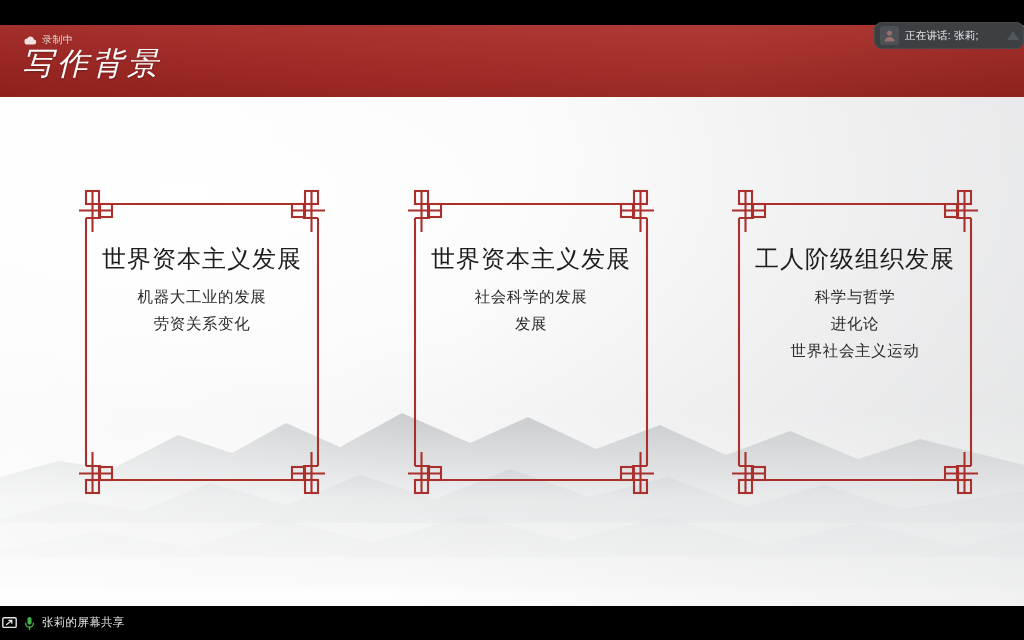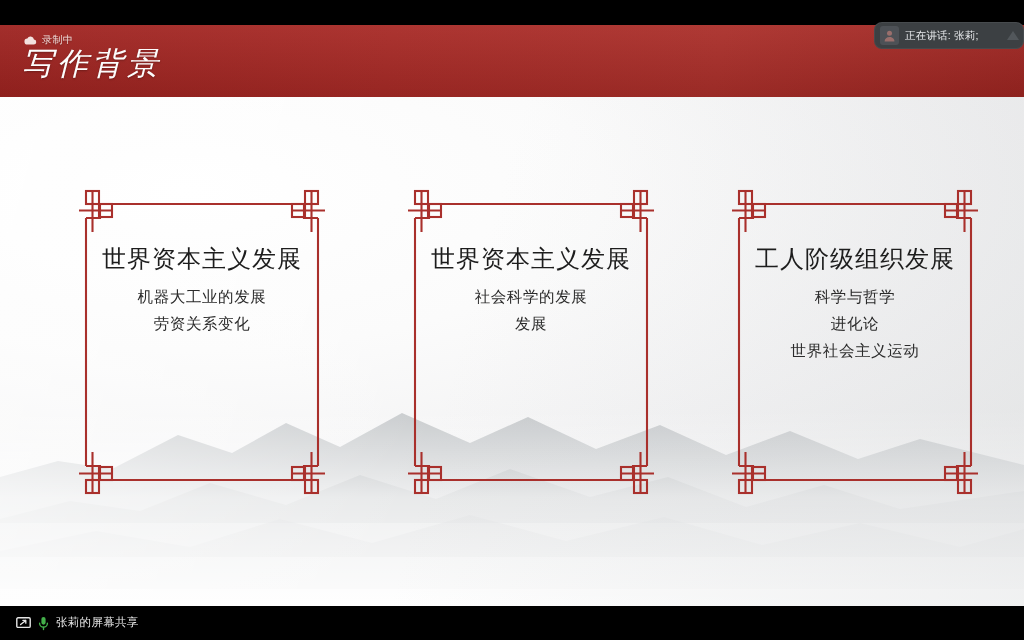--- a/index.html
+++ b/index.html
@@ -110,21 +110,21 @@
   .card-line{
     font-family:"DejaVu Serif", serif;
     font-size:15.5px; line-height:1.75; color:#2b2b2b;
     letter-spacing:.6px; font-weight:400;
   }
 
   
   .bottom-chrome{
     position:absolute; left:0; bottom:0; width:1024px; height:34px;
     background:#000; z-index:40;
-    display:flex; align-items:center; gap:7px; padding-left:16px;
+    display:flex; align-items:center; gap:7px; padding-left:2px;
   }
   .share-icon svg, .mic-icon svg{ display:block; }
   .share-label{
     color:#e6e6e6; font-size:11.5px; line-height:1; letter-spacing:.3px;
   }
 </style>
 </head>
 <body>
 
 <div class="screen">

